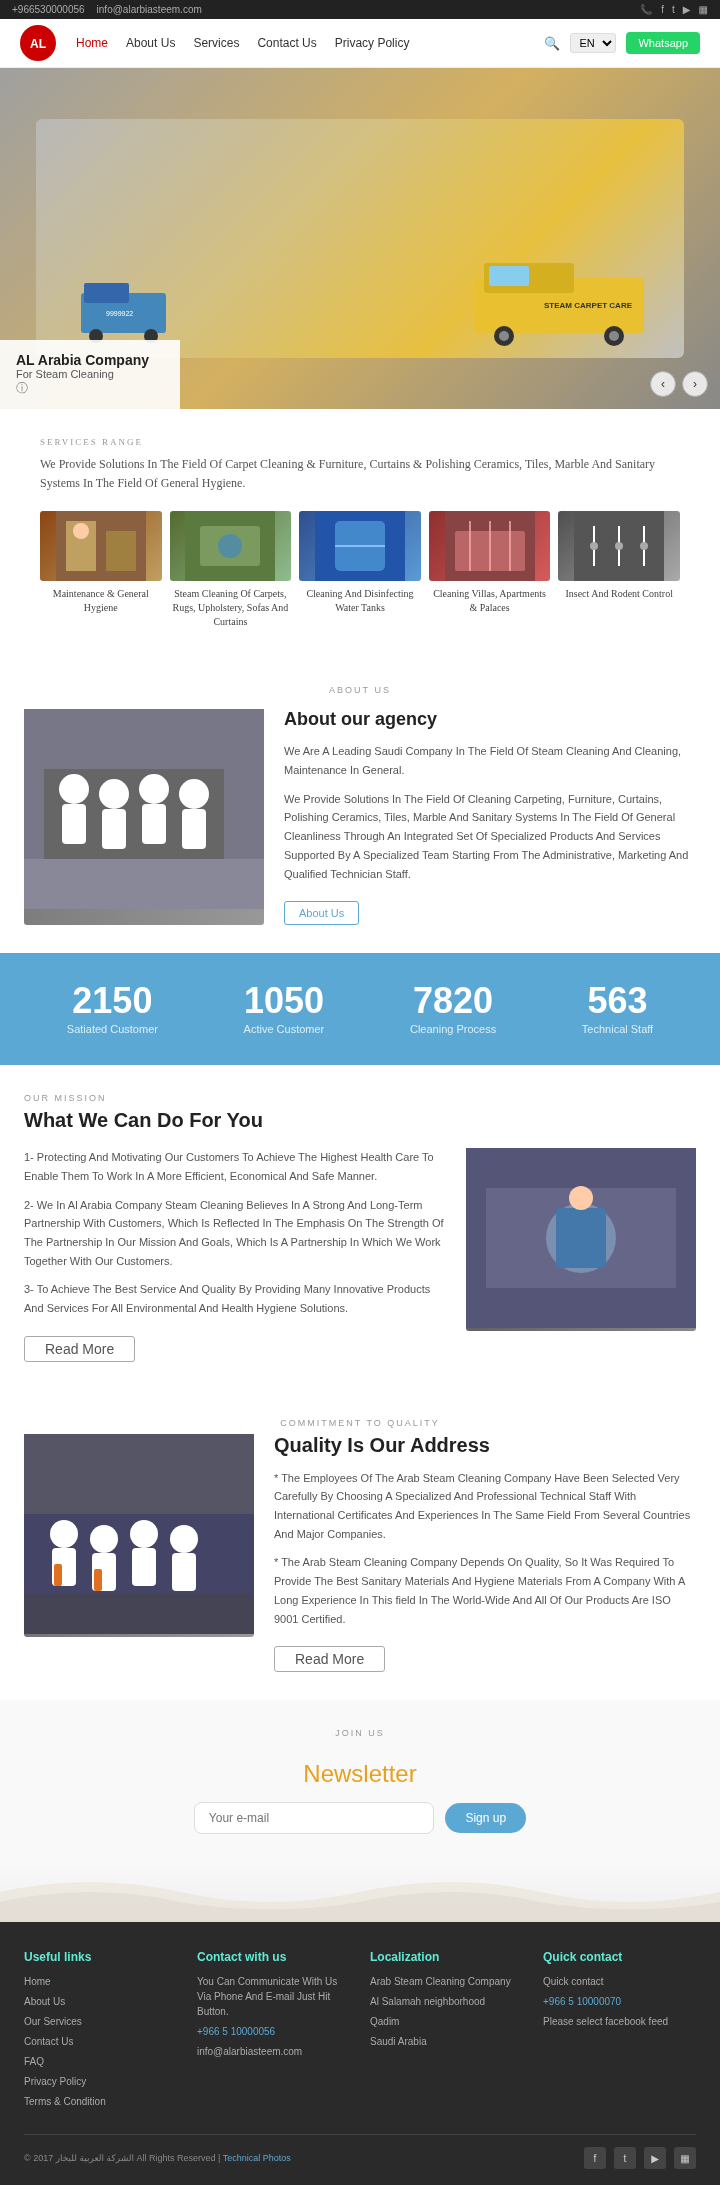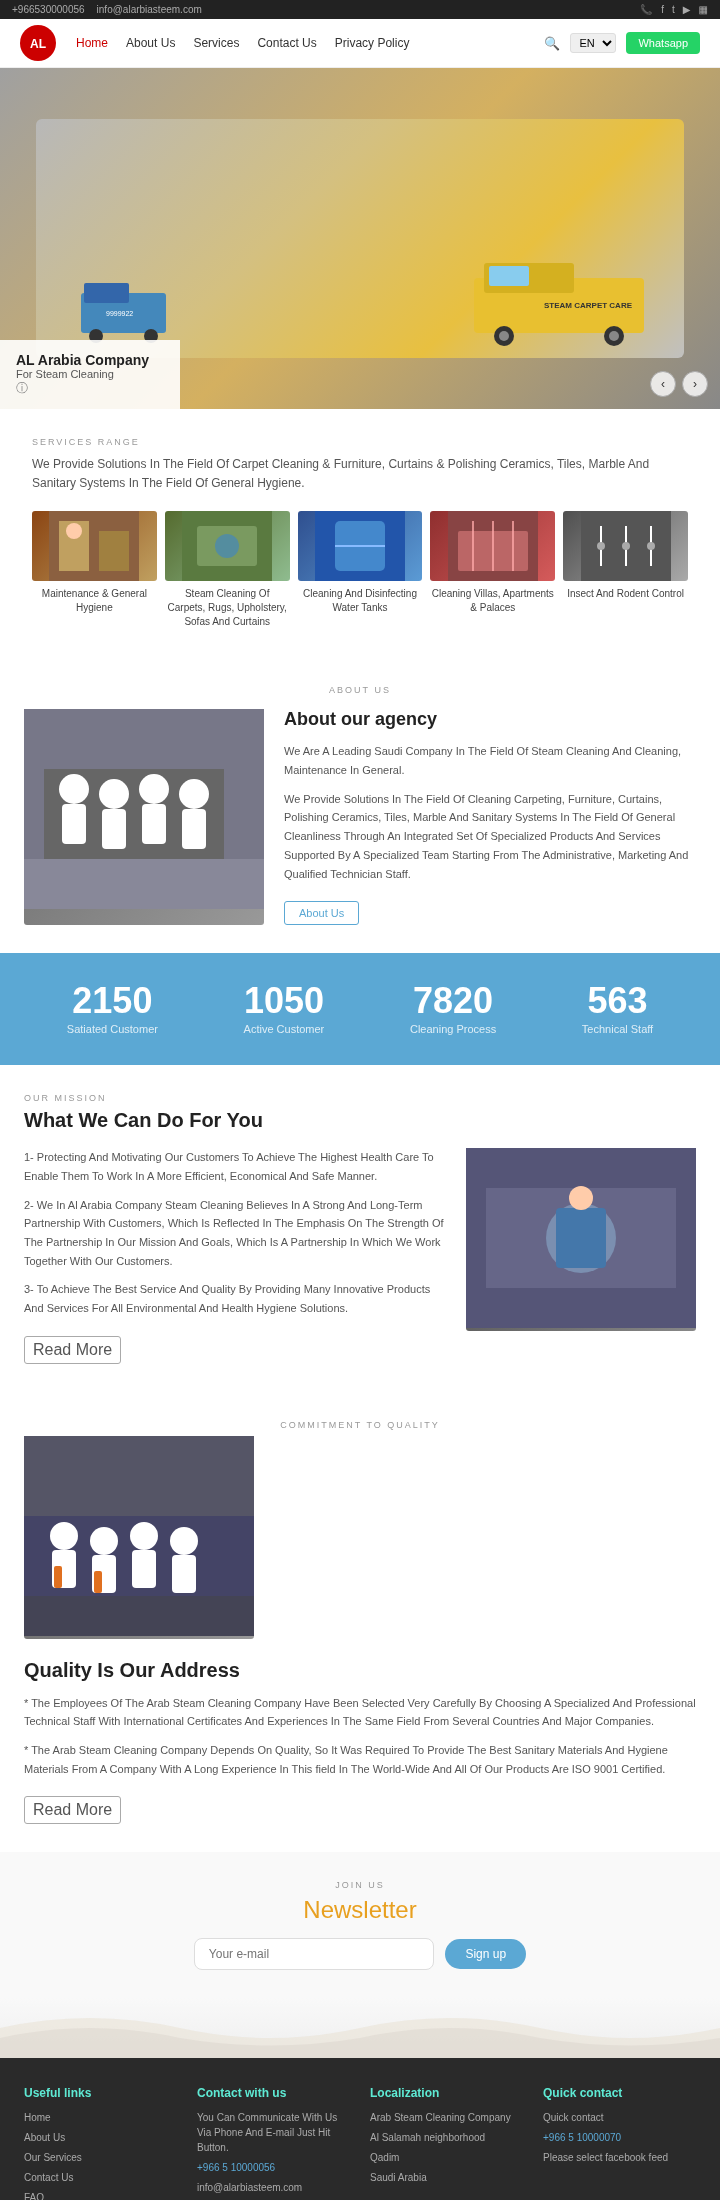--- a/index.html
+++ b/index.html
@@ -90,21 +90,21 @@
     .arrow-btn {
       width: 26px; height: 26px;
       border: 1px solid #aaa;
       border-radius: 50%;
       background: rgba(255,255,255,0.8);
       display: flex; align-items: center; justify-content: center;
       cursor: pointer; font-size: 12px;
     }
 
     
-    .section { padding: 28px 32px; }
+    .section { padding: 28px 40px; font-family: Liberation Serif, serif; }
     .section-tag {
       font-size: 9px;
       letter-spacing: 2px;
       color: #999;
       text-transform: uppercase;
       margin-bottom: 8px;
     }
     .section-desc {
       font-size: 12px;
       color: #555;
@@ -204,52 +204,52 @@
       width: 230px;
       min-height: 180px;
       background: linear-gradient(135deg, #444 0%, #888 100%);
       border-radius: 3px;
       flex-shrink: 0;
     }
     .read-more-btn {
       display: inline-block;
       border: 1px solid #aaa;
       color: #555;
-      font-size: 16px;
-      padding: 4px 8px;
+      font-size: 14px;
+      padding: 4px 20px;
       border-radius: 3px;
       cursor: pointer;
       margin-top: 8px;
     }
 
     
     .quality-section {
       padding: 28px 24px;
       background: #fff;
     }
     .quality-tag { font-size: 9px; letter-spacing: 2px; color: #999; text-transform: uppercase; margin-bottom: 6px; text-align: center; }
-    .quality-inner { display: flex; gap: 20px; align-items: flex-start; flex-direction: column; }
+    .quality-inner { display: flex; gap: 20px; align-items: flex-start; }
     .quality-img {
       width: 230px;
       min-height: 200px;
       background: linear-gradient(135deg, #555 0%, #999 100%);
       border-radius: 3px;
       flex-shrink: 0;
     }
     .quality-text { flex: 1; }
     .quality-text h2 { font-size: 20px; font-weight: bold; color: #222; margin-bottom: 12px; }
     .quality-text p { font-size: 11px; color: #555; line-height: 1.7; margin-bottom: 10px; }
 
     
     .newsletter-section {
       padding: 28px 24px;
       text-align: center;
       background: #f9f9f9;
     }
-    .newsletter-tag { font-size: 9px; letter-spacing: 2px; color: #999; text-transform: uppercase; margin-bottom: 6px; }
+    .newsletter-tag { font-size: 9px; letter-spacing: 2px; color: #999; text-transform: uppercase; margin-bottom: 22px; }
     .newsletter-title { font-size: 24px; color: #e8a020; margin-bottom: 14px; }
     .newsletter-input {
       border: 1px solid #ddd;
       padding: 8px 14px;
       width: 240px;
       font-size: 12px;
       border-radius: 8px;
       margin-right: 8px;
     }
     .signup-btn {

